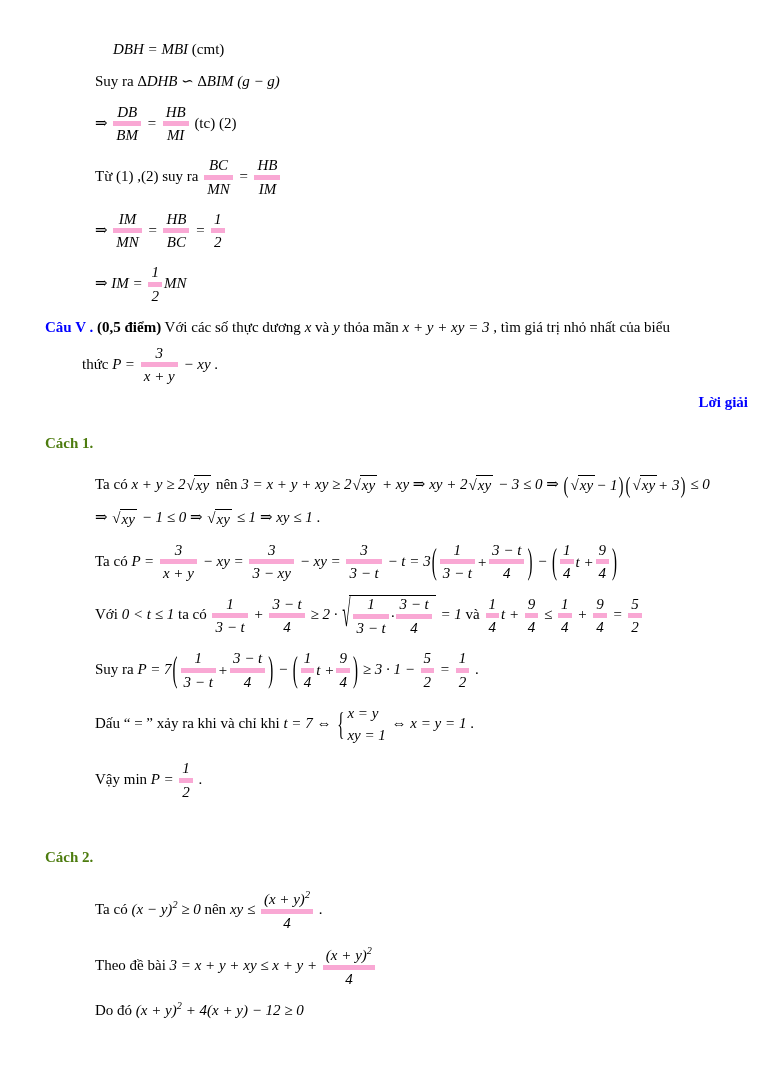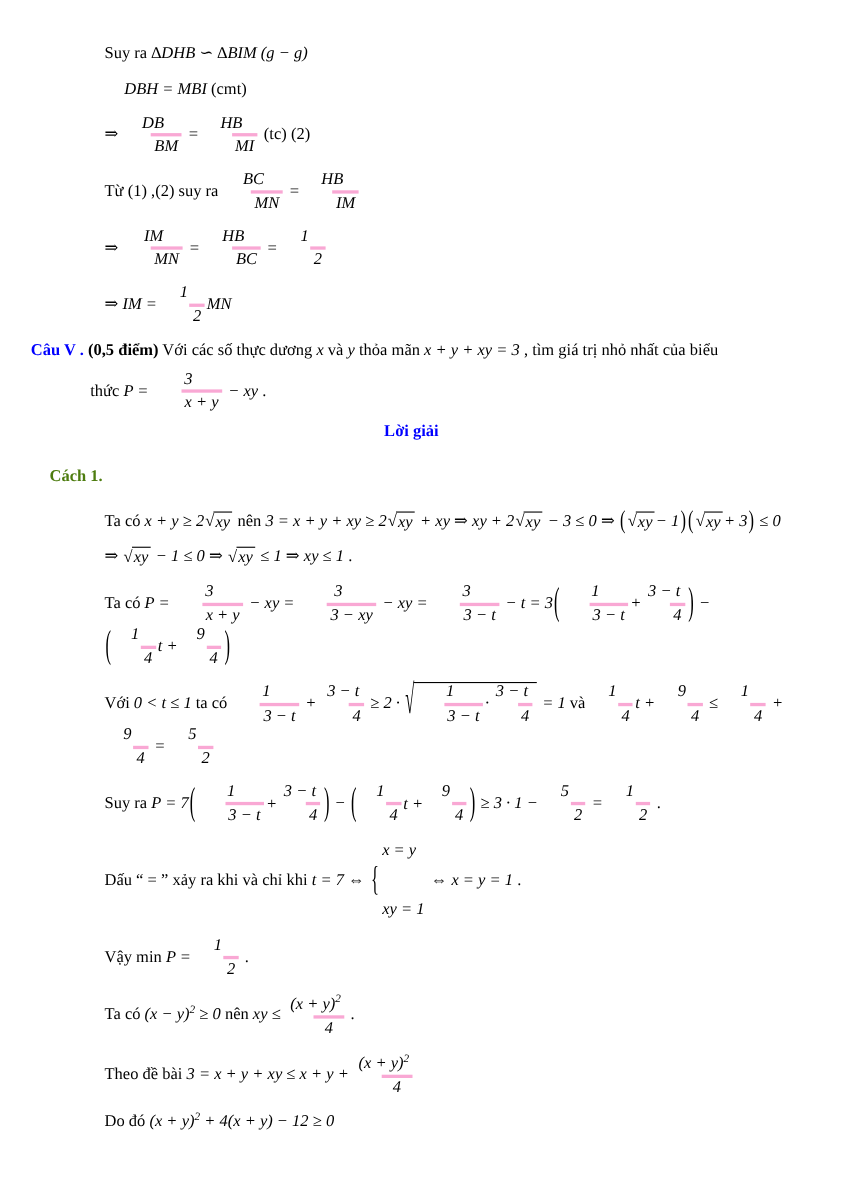--- a/index.html
+++ b/index.html
@@ -6,60 +6,60 @@
   html,body { margin:0; padding:0; }
   body {
     width:770px; height:1089px; background:#ffffff; overflow:hidden;
     font-family:"Liberation Serif","DejaVu Serif",serif;
     font-size:15px; color:#000;
   }
   .page { padding:40px 22px 0 0; }
 
   .ln { margin:0 0 13px 0; padding-left:95px; line-height:1.25; }
   .ln.ind2 { padding-left:113px; }
-  .ln.prob  { padding-left:28px; }
+  .ln.prob  { padding-left:45px; }
   .ln.prob2 { padding-left:82px; }
-  .ln.center { padding-left:0; text-align:center; }
+  .ln.center { padding-left:0; text-align:right; }
   .ln.method { padding-left:45px; margin-top:22px; margin-bottom:22px; }
   .ln.mt-lg { margin-top:48px; }
   .ln.mb-sm { margin-bottom:8px; }
 
   .tx { font-style:normal; }
   .mi { font-style:italic; }
   .bb { color:#0000ff; font-weight:bold; }
   .br { color:#4d7c0f; font-weight:bold; }
   .bk { font-weight:bold; }
   .sup { font-size:0.68em; vertical-align:super; font-style:italic; }
 
   .frac { display:inline-block; vertical-align:middle; text-align:center; margin:0 2px; }
   .frac .fnum { display:block; padding:0 3px 1px; line-height:1.12; }
-  .frac .fden { display:block; border-top:3px solid #f9a8d4; padding:1px 3px 0; line-height:1.12;margin-left:24px; }
+  .frac .fden { display:block; border-top:5px solid #f9a8d4; padding:1px 3px 0; line-height:1.12; }
 
   .sqrt { display:inline-flex; align-items:stretch; vertical-align:middle; margin:0 1px; }
   .sqrt .rsign { font-style:normal; display:inline-flex; align-items:center; line-height:1; margin-right:-1px; }
   .sqrt .rbody { display:inline-flex; align-items:center; border-top:1px solid #000; padding:0 2px; }
   .sqrt.tall .rsign { transform:scaleY(2.5); transform-origin:55% center; }
 
   .grp { display:inline-flex; align-items:center; vertical-align:middle; }
   .grp .paren { font-style:normal; display:inline-block; padding:0 1px; font-weight:300; }
   .grp.gtall .paren { transform:scaleY(2.35); transform-origin:center; }
   .grp.gshort .paren { transform:scaleY(1.55); transform-origin:center; }
   .grp .ginner { display:inline-flex; align-items:center; }
 
   .cases { display:inline-flex; align-items:center; vertical-align:middle; margin:0 2px; }
   .cases .brace { font-style:normal; display:inline-block; transform:scaleY(2.1); transform-origin:center; margin-right:3px; font-weight:300; }
-  .cases .rows { display:inline-flex; flex-direction:column;gap:32px; }
+  .cases .rows { display:inline-flex; flex-direction:column; }
   .cases .row { line-height:1.45; }
 </style>
 </head>
 <body>
 
 <div class="page">
+  <div class="ln ind2"><span class="mi">DBH = MBI</span><span class="tx"> (cmt)</span></div>
   <div class="ln"><span class="tx">Suy ra </span><span class="mi">∆DHB ∽ ∆BIM</span><span class="tx"> </span><span class="mi">(g − g)</span></div>
-  <div class="ln ind2"><span class="mi">DBH = MBI</span><span class="tx"> (cmt)</span></div>
   <div class="ln"><span class="tx">⇒ </span><span class="frac"><span class="fnum"><span class="mi">DB</span></span><span class="fden"><span class="mi">BM</span></span></span><span class="mi"> = </span><span class="frac"><span class="fnum"><span class="mi">HB</span></span><span class="fden"><span class="mi">MI</span></span></span><span class="tx"> (tc) (2)</span></div>
   <div class="ln"><span class="tx">Từ (1) ,(2) suy ra </span><span class="frac"><span class="fnum"><span class="mi">BC</span></span><span class="fden"><span class="mi">MN</span></span></span><span class="mi"> = </span><span class="frac"><span class="fnum"><span class="mi">HB</span></span><span class="fden"><span class="mi">IM</span></span></span></div>
   <div class="ln"><span class="tx">⇒ </span><span class="frac"><span class="fnum"><span class="mi">IM</span></span><span class="fden"><span class="mi">MN</span></span></span><span class="mi"> = </span><span class="frac"><span class="fnum"><span class="mi">HB</span></span><span class="fden"><span class="mi">BC</span></span></span><span class="mi"> = </span><span class="frac"><span class="fnum"><span class="mi">1</span></span><span class="fden"><span class="mi">2</span></span></span></div>
   <div class="ln"><span class="tx">⇒ </span><span class="mi">IM = </span><span class="frac"><span class="fnum"><span class="mi">1</span></span><span class="fden"><span class="mi">2</span></span></span><span class="mi">MN</span></div>
   <div class="ln prob mb-sm"><span class="bb">Câu V .</span><span class="tx">   </span><span class="bk">(0,5 điểm)</span><span class="tx"> Với các số thực dương </span><span class="mi">x</span><span class="tx"> và </span><span class="mi">y</span><span class="tx"> thỏa mãn </span><span class="mi">x + y + xy = 3</span><span class="tx"> , tìm giá trị nhỏ nhất của biểu</span></div>
   <div class="ln prob2 mb-sm"><span class="tx">thức </span><span class="mi">P = </span><span class="frac"><span class="fnum"><span class="mi">3</span></span><span class="fden"><span class="mi">x + y</span></span></span><span class="mi"> − xy</span><span class="tx"> .</span></div>
   <div class="ln center"><span class="bb">Lời giải</span></div>
   <div class="ln method"><span class="br">Cách 1.</span></div>
   <div class="ln"><span class="tx">Ta có </span><span class="mi">x + y ≥ 2</span><span class="sqrt">
         <span class="rsign">√</span>
@@ -185,16 +185,17 @@
         <span class="paren">)</span>
       </span><span class="mi"> ≥ 3 · 1 − </span><span class="frac"><span class="fnum"><span class="mi">5</span></span><span class="fden"><span class="mi">2</span></span></span><span class="mi"> = </span><span class="frac"><span class="fnum"><span class="mi">1</span></span><span class="fden"><span class="mi">2</span></span></span><span class="tx"> .</span></div>
   <div class="ln"><span class="tx">Dấu “ = ” xảy ra khi và chỉ khi </span><span class="mi">t = 7</span><span class="tx"> ⇔ </span><span class="cases">
         <span class="brace">{</span>
         <span class="rows">
           <span class="row mi">x = y</span>
           <span class="row mi">xy = 1</span>
         </span>
       </span><span class="tx"> ⇔ </span><span class="mi">x = y = 1</span><span class="tx"> .</span></div>
   <div class="ln"><span class="tx">Vậy min </span><span class="mi">P = </span><span class="frac"><span class="fnum"><span class="mi">1</span></span><span class="fden"><span class="mi">2</span></span></span><span class="tx"> .</span></div>
+  <div class="ln method mt-lg"><span class="br">Cách 2.</span></div>
   <div class="ln"><span class="tx">Ta có </span><span class="mi">(x − y)</span><span class="sup">2</span><span class="mi"> ≥ 0</span><span class="tx"> nên </span><span class="mi">xy ≤ </span><span class="frac"><span class="fnum"><span class="mi">(x + y)</span><span class="sup">2</span></span><span class="fden"><span class="mi">4</span></span></span><span class="tx"> .</span></div>
   <div class="ln"><span class="tx">Theo đề bài </span><span class="mi">3 = x + y + xy ≤ x + y + </span><span class="frac"><span class="fnum"><span class="mi">(x + y)</span><span class="sup">2</span></span><span class="fden"><span class="mi">4</span></span></span></div>
   <div class="ln"><span class="tx">Do đó </span><span class="mi">(x + y)</span><span class="sup">2</span><span class="mi"> + 4(x + y) − 12 ≥ 0</span></div>
 </div>
 
 </body></html>

